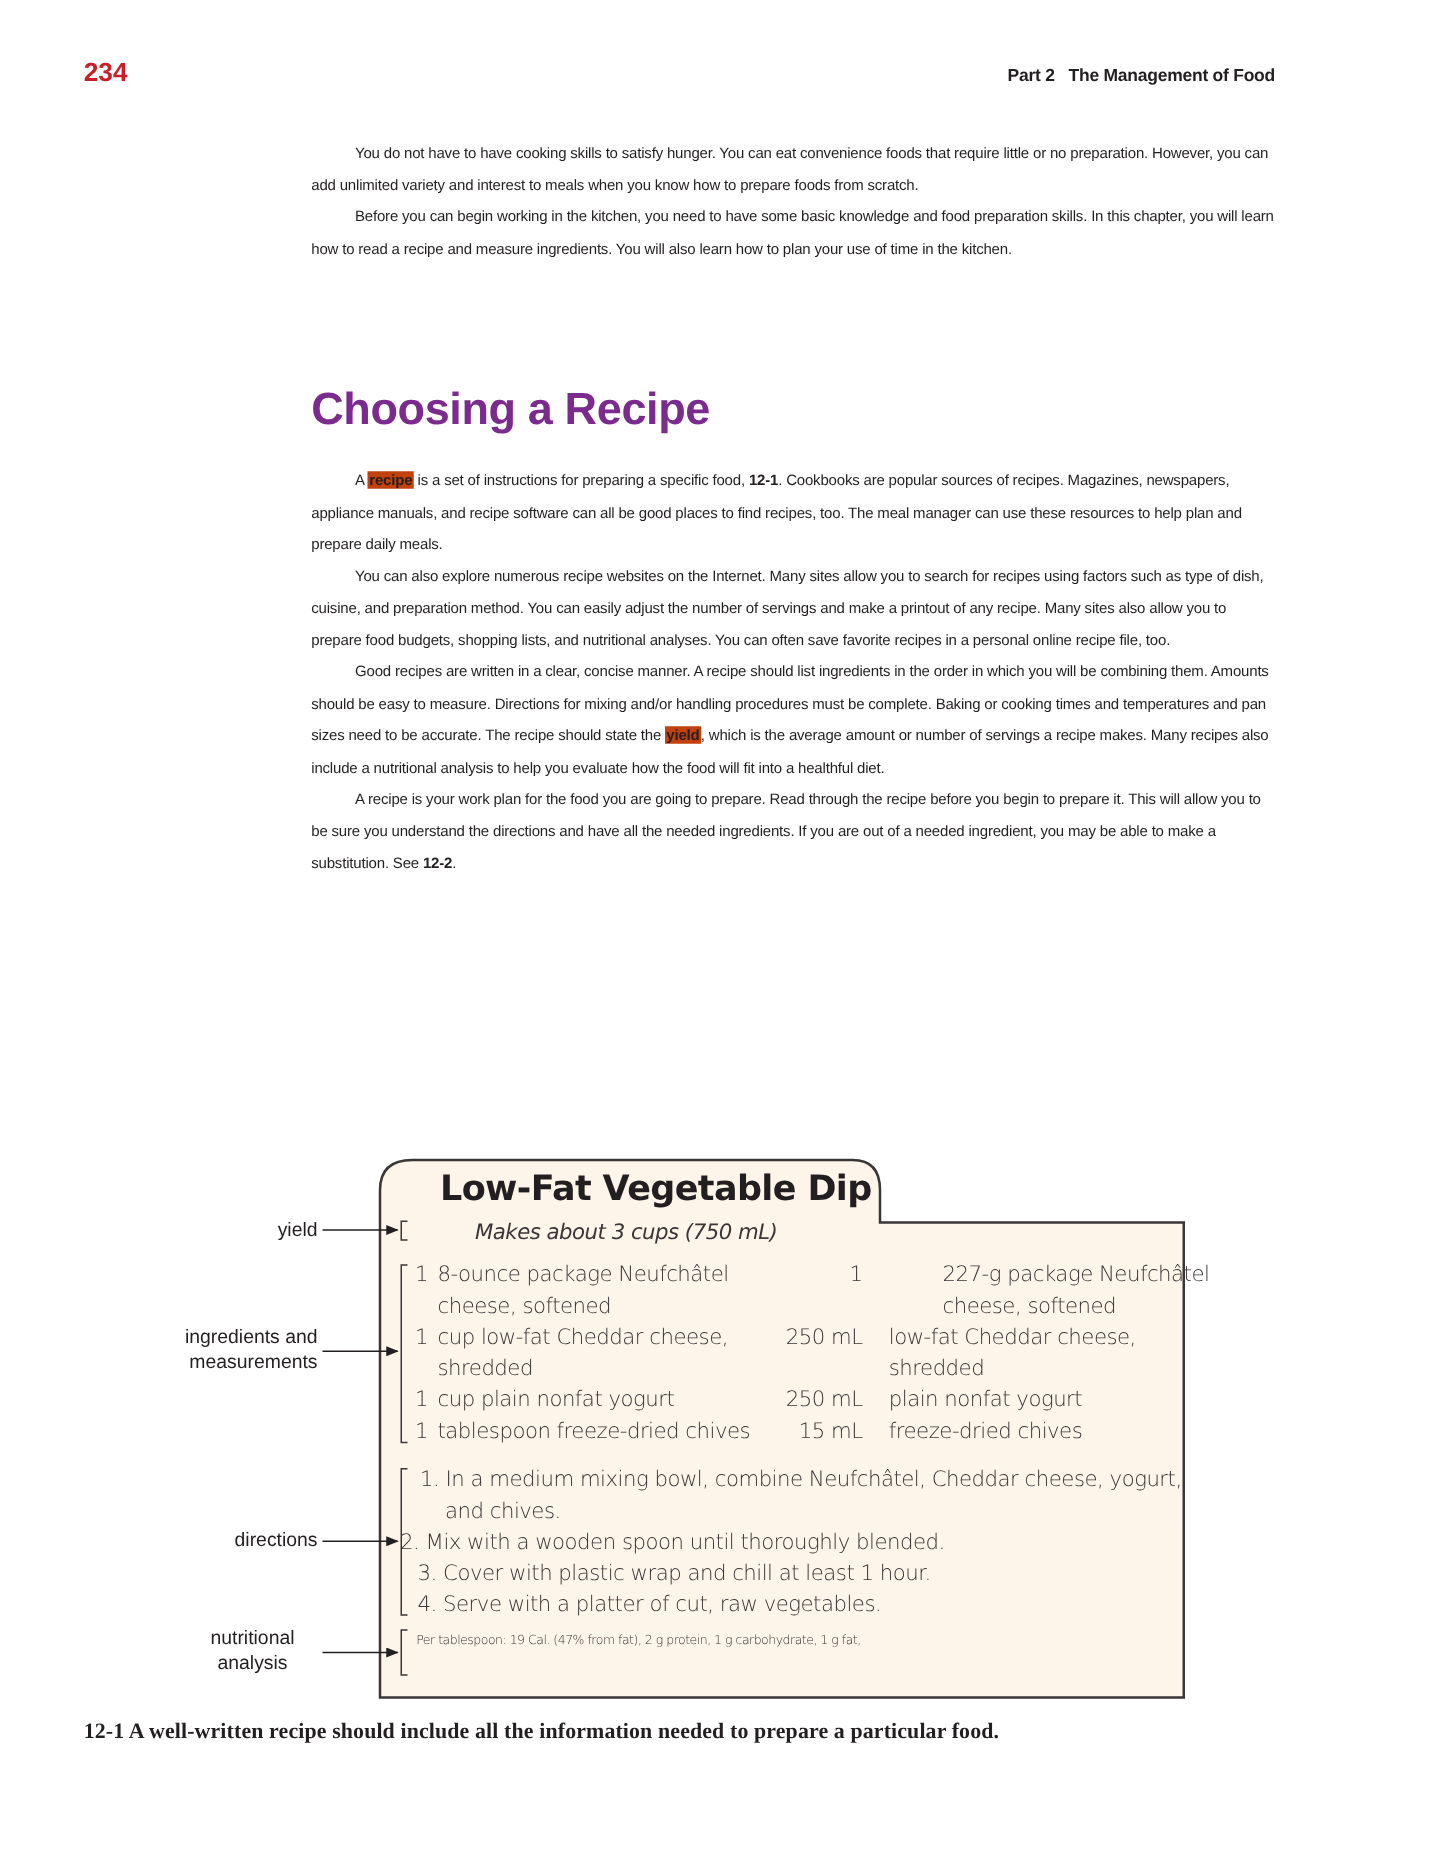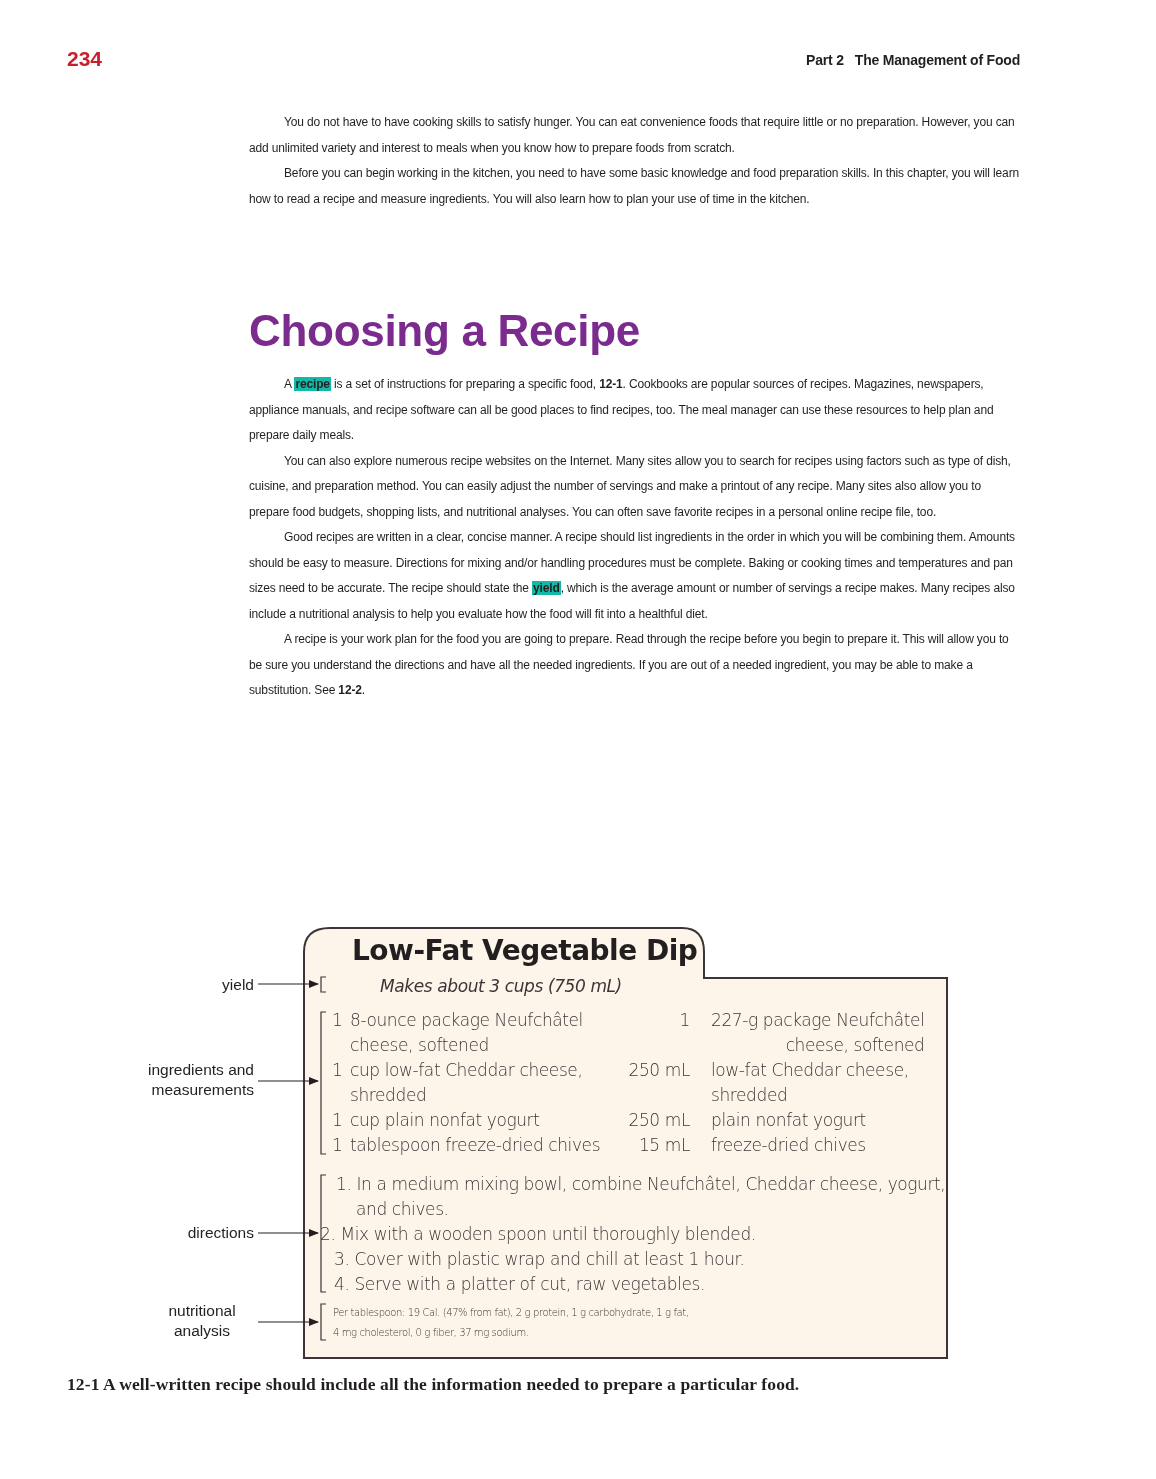--- a/index.html
+++ b/index.html
@@ -2,23 +2,23 @@
 <html><head>
 <meta charset="utf-8">
 <style>
   html, body { margin: 0; padding: 0; background: #ffffff; }
   body { width: 1156px; height: 1479px; position: relative; overflow: hidden; font-family: "Liberation Sans", sans-serif; color: #231f20; }
   .page-num { position: absolute; left: 67px; top: 47px; font-family: "Liberation Sans", sans-serif; font-weight: bold; font-size: 21px; color: #c8202a; }
   .running-head { position: absolute; right: 136px; top: 52px; font-family: "Liberation Sans", sans-serif; font-weight: bold; font-size: 14px; color: #231f20; letter-spacing: -0.2px; }
   .text-col { position: absolute; left: 249px; width: 775px; }
   .para { margin: 0; font-size: 12px; line-height: 25.5px; text-indent: 35px; letter-spacing: -0.15px; }
   .intro { top: 110px; }
-  .section-title { position: absolute; left: 249px; top: 306px; margin: 0; font-family: "Liberation Sans", sans-serif; font-weight: bold; font-size: 44px; color: #7b2a8e; letter-spacing: -0.3px; }
+  .section-title { position: absolute; left: 249px; top: 306px; margin: 0; font-family: "Liberation Sans", sans-serif; font-weight: bold; font-size: 36px; color: #7b2a8e; letter-spacing: -0.3px; }
   .body2 { top: 372px; }
-  .hl { background: #14b8a6; font-weight: bold; padding: 0 1px; }
+  .hl { background: #c2410c; font-weight: bold; padding: 0 1px; }
   b { font-weight: bold; }
 
   
   .fig { position: absolute; left: 0; top: 920px; width: 1156px; height: 450px; }
   .card-svg { position: absolute; left: 0; top: 0; }
   .hand { font-family: "DejaVu Sans", sans-serif; font-weight: 300; color: #3a3536; letter-spacing: -0.4px; }
   .recipe-title { position: absolute; left: 352px; top: 14px; font-family: "DejaVu Sans", sans-serif; font-weight: bold; font-size: 28px; color: #231f20; letter-spacing: -0.5px; text-align: right; }
   .yield-text { position: absolute; left: 380px; top: 56px; font-size: 17px; font-style: italic; }
   .ing-row { position: absolute; font-size: 17px; line-height: 25px; }
   .dir-row { position: absolute; font-size: 17px; line-height: 25px; }
@@ -81,21 +81,21 @@
   <div class="yield-text hand">Makes about 3 cups (750 mL)</div>
 
   <div class="ing-row hand" style="top:88px; left:332px;">
     <span>1</span>
   </div>
   <div class="ing-row hand" style="top:88px; left:350px;">
       <div>8-ounce package Neufchâtel</div>
       <div>cheese, softened</div>
     </div>
   <div class="ing-row hand" style="top:88px; left:610px; width:80px; text-align:right;">1</div>
-  <div class="ing-row hand" style="top:88px; left:711px;text-align:right;">
+  <div class="ing-row hand" style="top:88px; left:754px;">
       <div>227-g package Neufchâtel</div>
       <div>cheese, softened</div>
     </div>
 
   <div class="ing-row hand" style="top:138px; left:332px;">1</div>
   <div class="ing-row hand" style="top:138px; left:350px;">
       <div>cup low-fat Cheddar cheese,</div>
       <div>shredded</div>
     </div>
   <div class="ing-row hand" style="top:138px; left:610px; width:80px; text-align:right;">250 mL</div>
@@ -127,17 +127,16 @@
     <span>3.</span>
     <span>Cover with plastic wrap and chill at least 1 hour.</span>
   </div>
   <div class="dir-row hand" style="top:352px; left:334px;">
     <span>4.</span>
     <span>Serve with a platter of cut, raw vegetables.</span>
   </div>
 
   <div class="nut-row hand" style="top:383px; left:333px;">
     <div>Per tablespoon: 19 Cal. (47% from fat), 2 g protein, 1 g carbohydrate, 1 g fat,</div>
-    <div>4 mg cholesterol, 0 g fiber, 37 mg sodium.</div>
   </div>
 </div>
 
 <p class="caption">12-1 A well-written recipe should include all the information needed to prepare a particular food.</p>
 
 </body></html>

